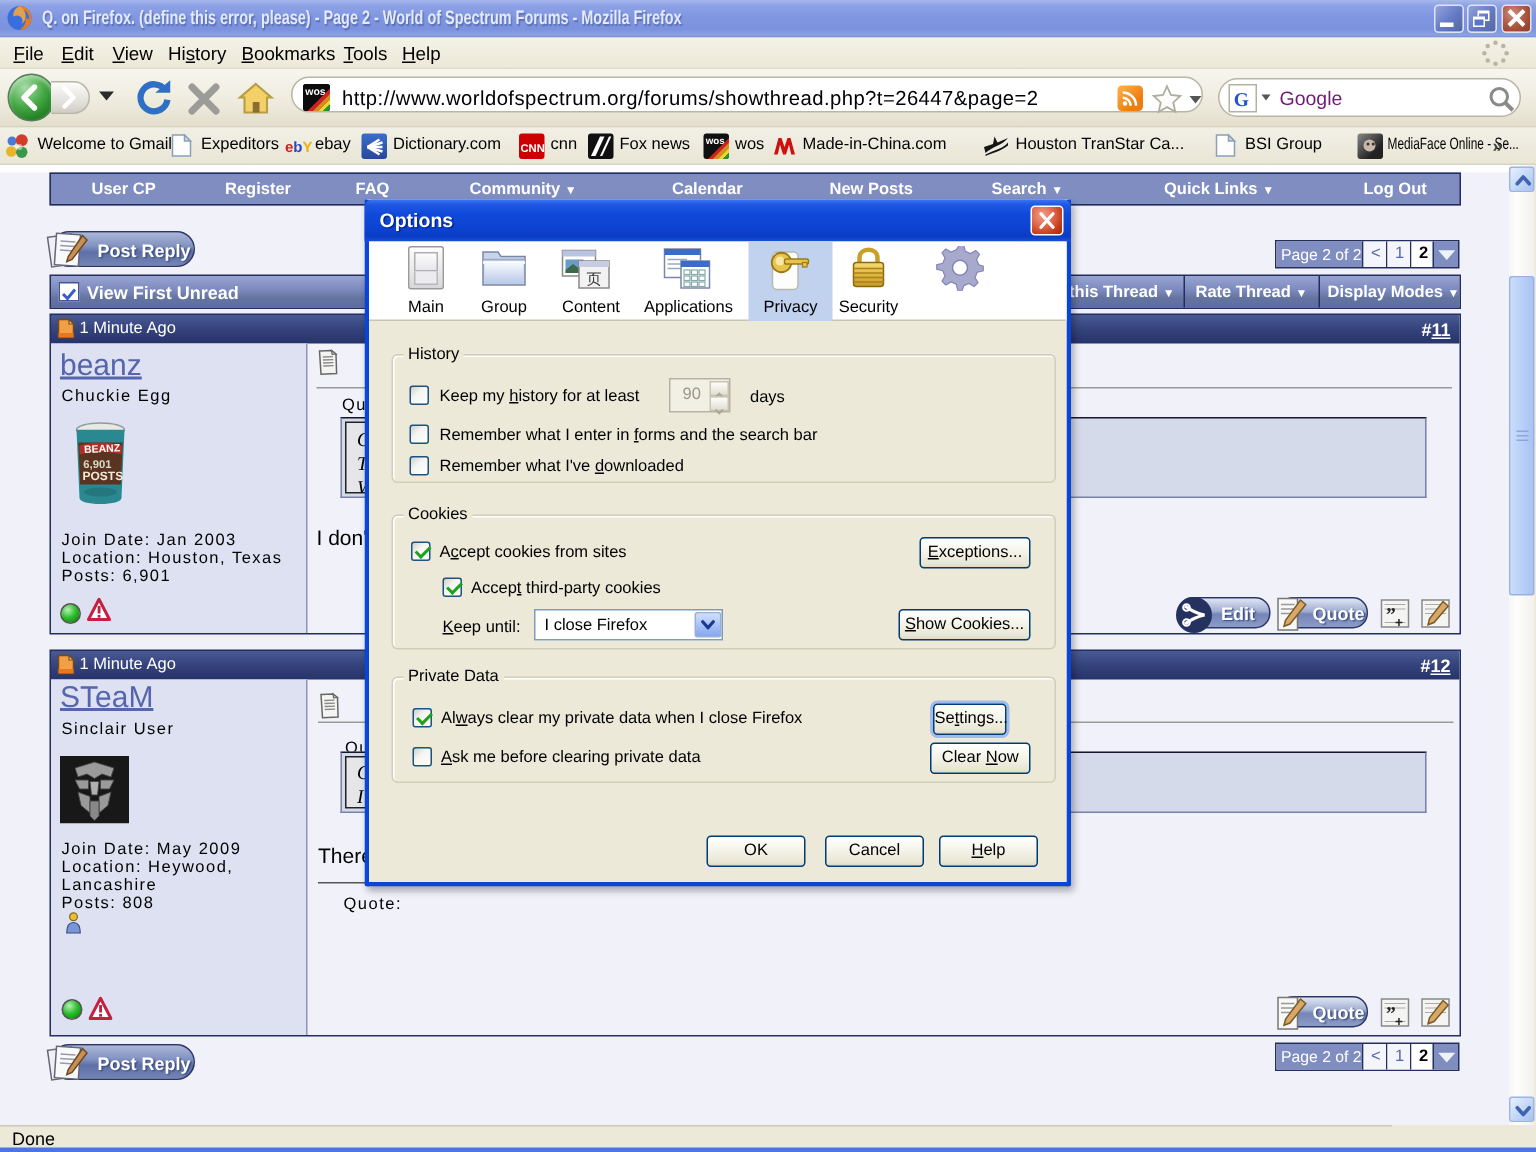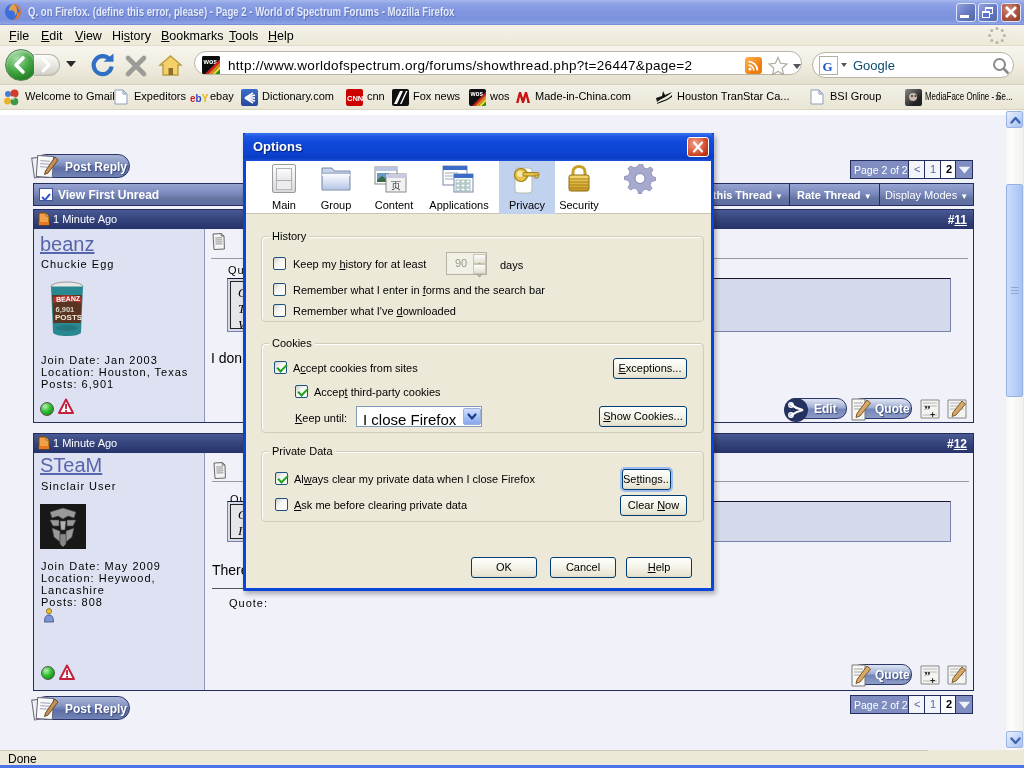--- a/index.html
+++ b/index.html
@@ -169,21 +169,21 @@
   </div>
   <div class="abs" style="left:598px;top:12px;width:0;height:0;border-left:4px solid transparent;border-right:4px solid transparent;border-top:5px solid #555"></div>
  </div>
  <div id="searchbox">
   <div class="abs" style="left:6px;top:3px;width:19px;height:19px;border:1px solid #b5b1a2;background:#fff">
     <svg width="17" height="17" viewBox="0 0 17 17">
           <text x="2.5" y="13.5" font-size="13" font-weight="bold" fill="#2255cc" font-family="Liberation Serif">G</text>
         </svg>
   </div>
   <div class="abs" style="left:28px;top:10px;width:0;height:0;border-left:3.5px solid transparent;border-right:3.5px solid transparent;border-top:4.5px solid #555"></div>
-  <div class="abs" style="left:40px;top:5px;font-size:13px;color:#0c4a6e">Google</div>
+  <div class="abs" style="left:40px;top:5px;font-size:13px;color:#701a75">Google</div>
   <div class="abs" style="left:178px;top:3px;width:19px;height:19px">
    <svg width="20" height="20" viewBox="0 0 20 20">
           <circle cx="8.5" cy="8.5" r="5.5" fill="none" stroke="#8a8a88" stroke-width="2"></circle>
           <line x1="12.5" y1="12.5" x2="17.5" y2="17.5" stroke="#8a8a88" stroke-width="2.6"></line>
         </svg>
   </div>
  </div>
 </div>
 
 <div id="bmbar">
@@ -272,20 +272,31 @@
         <circle cx="10.5" cy="7" r="1" fill="#333"></circle>
       </svg>
  </div>
  <div class="bmitem" style="left:925px;transform:scaleX(.72);transform-origin:0 0">MediaFace Online - Se...</div>
  <div class="abs" style="left:995px;top:5px;font-size:12px;color:#444;font-weight:bold">»</div>
 </div>
 
 <div id="viewport">
  <div class="vp" style="left:0;top:0;width:1006px;height:5px;background:#fefefe"></div>
 
+ <div id="fnav">
+  <div class="fnavtxt" style="left:27px">User CP</div>
+  <div class="fnavtxt" style="left:116px">Register</div>
+  <div class="fnavtxt" style="left:203px">FAQ</div>
+  <div class="fnavtxt" style="left:279px">Community <span style="font-size:8px">▼</span></div>
+  <div class="fnavtxt" style="left:414px">Calendar</div>
+  <div class="fnavtxt" style="left:519px">New Posts</div>
+  <div class="fnavtxt" style="left:627px">Search <span style="font-size:8px">▼</span></div>
+  <div class="fnavtxt" style="left:742px">Quick Links <span style="font-size:8px">▼</span></div>
+  <div class="fnavtxt" style="left:875px">Log Out</div>
+ </div>
 
  <div class="vp postreply" style="left:34px;top:44px">
       <svg class="abs" style="left:-6px;top:-4px" width="36" height="32" viewBox="0 0 36 32">
         <g>
           <rect x="4" y="6" width="16" height="20" fill="#eef0f4" stroke="#667" stroke-width="1" transform="rotate(-8 12 16)"></rect>
           <rect x="8" y="5" width="16" height="21" fill="#f8f9fb" stroke="#667" stroke-width="1" transform="rotate(4 16 15)"></rect>
           <g stroke="#99a" stroke-width="0.9" transform="rotate(4 16 15)">
             <line x1="11" y1="10" x2="21" y2="10"></line>
             <line x1="11" y1="13" x2="21" y2="13"></line>
             <line x1="11" y1="16" x2="21" y2="16"></line>
@@ -320,21 +331,21 @@
      <svg width="12" height="11" viewBox="0 0 12 11">
           <path d="M2 5 L5 8 L10 2" stroke="#3a5ad0" stroke-width="2" fill="none"></path>
         </svg>
    </div>
    <div class="abs" style="left:24px;top:4px;font-size:12px;font-weight:bold;color:#fff;white-space:nowrap">View First Unread</div>
    <div class="abs" style="left:624px;top:0;width:1px;height:21px;background:#242e5e"></div>
    <div class="abs" style="left:755px;top:0;width:1px;height:21px;background:#242e5e"></div>
    <div class="abs" style="left:845px;top:0;width:1px;height:21px;background:#242e5e"></div>
    <div class="abs" style="left:639px;top:5px;font-size:11px;font-weight:bold;color:#fff;white-space:nowrap">Search this Thread <span style="font-size:8px">▼</span></div>
    <div class="abs" style="left:763px;top:5px;font-size:11px;font-weight:bold;color:#fff;white-space:nowrap">Rate Thread <span style="font-size:8px">▼</span></div>
-   <div class="abs" style="left:851px;top:5px;font-size:11px;font-weight:normal;color:#fff;white-space:nowrap">Display Modes <span style="font-size:8px">▼</span></div>
+   <div class="abs" style="left:851px;top:5px;font-size:11px;font-weight:bold;color:#fff;white-space:nowrap">Display Modes <span style="font-size:8px">▼</span></div>
  </div>
 
  <div class="vp" style="left:33px;top:99px;width:941px;height:214px;border:1px solid #242e5e;background:#f1f2f9">
    <div class="abs thead" style="left:0;top:0;width:939px;height:19px">
      <svg class="abs noteic" style="left:4px;top:2px" width="12" height="14" viewBox="0 0 12 14">
           <path d="M1 1 L8 1 L11 4 L11 13 L1 13 Z" fill="#f0a048" stroke="#7a4a10" stroke-width="1"></path>
           <path d="M8 1 L8 4 L11 4 Z" fill="#f8d8a8" stroke="#7a4a10" stroke-width="0.8"></path>
           <path d="M1 10 L11 10 L11 13 L1 13 Z" fill="#e87820"></path>
         </svg>
      <div class="abs" style="left:19px;top:3px;font-size:11px;color:#fff">1 Minute Ago</div>
@@ -713,21 +724,21 @@
 
  <div class="grp" style="left:15px;top:210px;width:443px;height:90px"></div>
  <div class="grplbl" style="left:23px;top:204px">Cookies</div>
  <div class="cb cbc" style="left:28px;top:228px"></div>
  <div class="cbl" style="left:47px;top:229px">A<u>c</u>cept cookies from sites</div>
  <div class="xpbtn" style="left:367px;top:225px;width:74px"><span style="position:relative;top:3px"><u>E</u>xceptions...</span></div>
  <div class="cb cbc" style="left:49px;top:252px"></div>
  <div class="cbl" style="left:68px;top:253px">Accep<u>t</u> third-party cookies</div>
  <div class="cbl" style="left:49px;top:279px"><u>K</u>eep until:</div>
  <div class="abs" style="left:110px;top:273px;width:126px;height:21px;border:1px solid #7f9db9;background:#fff">
-   <div class="abs" style="left:6px;top:4px;font-size:15px;color:#000">I close Firefox</div>
+   <div class="abs" style="left:6px;top:4px;font-size:11px;color:#000">I close Firefox</div>
    <div class="abs" style="left:106px;top:1px;width:18px;height:17px;border-radius:2px;background:linear-gradient(180deg,#cfdefc 0%,#aac4f8 50%,#88a8ec 100%);border:1px solid #9ab0d8">
      <svg width="16" height="15" viewBox="0 0 16 15">
           <path d="M4.5 5.5 L8 9.5 L11.5 5.5" fill="none" stroke="#1a3a8c" stroke-width="2.2" stroke-linecap="round" stroke-linejoin="round"></path>
         </svg>
    </div>
  </div>
  <div class="xpbtn" style="left:353px;top:273px;width:88px"><span style="position:relative;top:3px"><u>S</u>how Cookies...</span></div>
 
  <div class="grp" style="left:15px;top:318px;width:443px;height:71px"></div>
  <div class="grplbl" style="left:23px;top:312px">Private Data</div>

